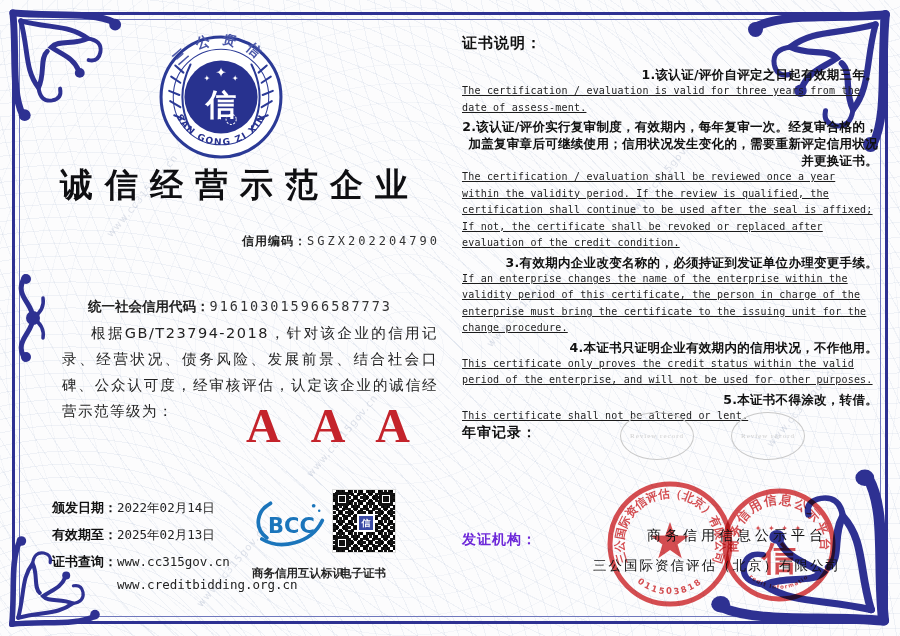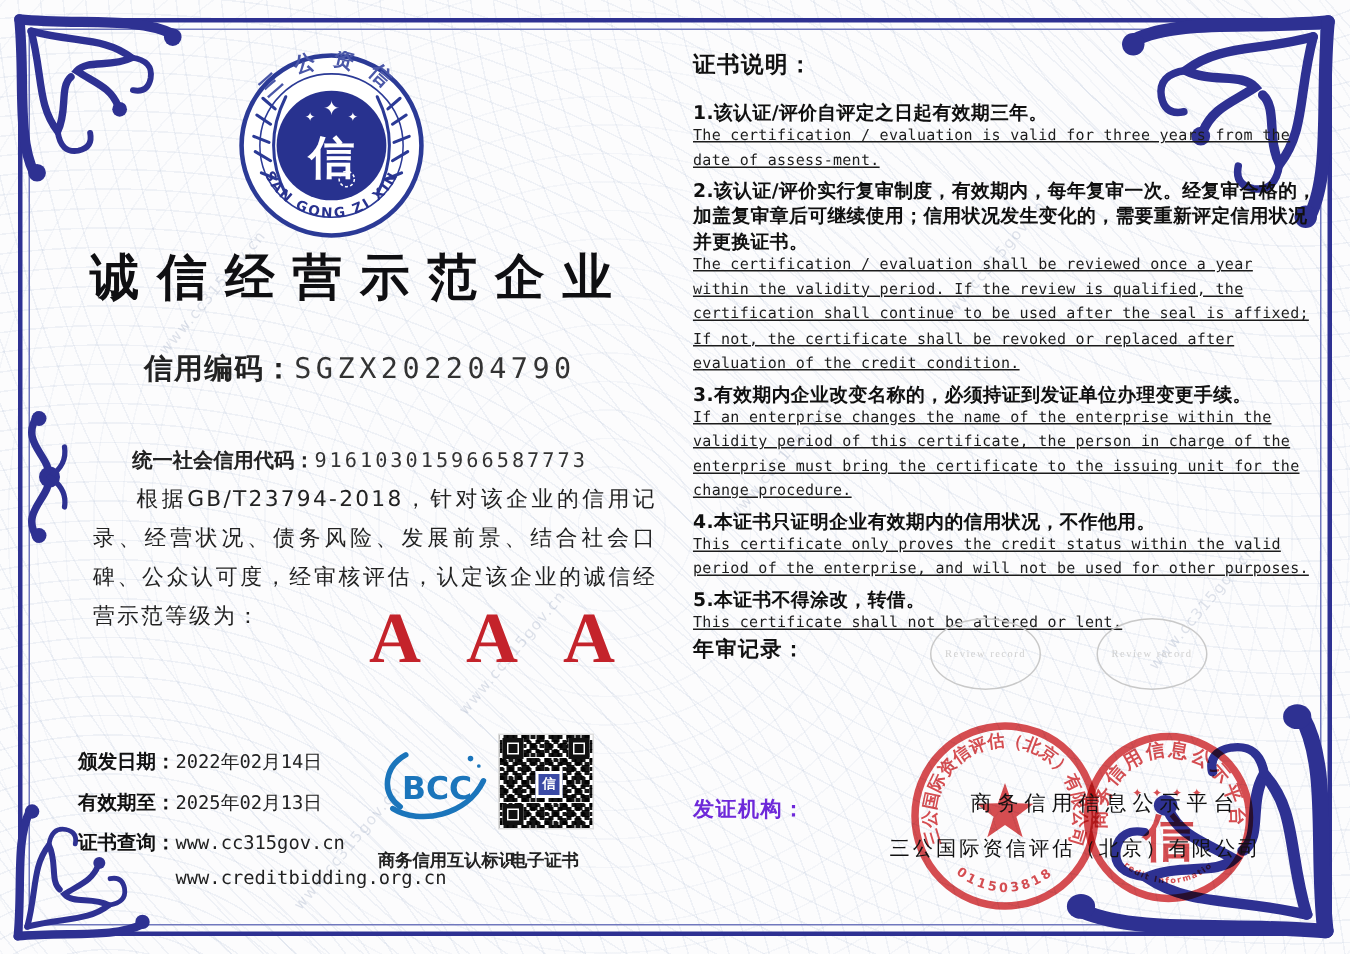--- a/index.html
+++ b/index.html
@@ -26,21 +26,21 @@
   .border-inner{position:absolute; inset:19px; border:1px solid #7078bd; pointer-events:none;}
   .corner{position:absolute; pointer-events:none;}
   
   .abs{position:absolute;}
   .title{
     left:36px; top:163px; width:408px; text-align:center;
     font-family:"DejaVu Serif","DejaVu Sans",serif;
     font-size:33px; font-weight:bold; letter-spacing:12px; color:#0f0f12;
     white-space:nowrap;
   }
-  .code-line{left:40px; top:233px; width:400px; text-align:center; font-size:19px; color:#222;}
+  .code-line{left:40px; top:233px; width:400px; text-align:right; font-size:12px; color:#222;}
   .code-line b{letter-spacing:1px;}
   .code-val{font-family:"DejaVu Sans Mono",monospace; letter-spacing:3px; color:#333;}
   .uscc-line{left:40px; top:298px; width:400px; text-align:center; font-size:13.5px; color:#222;}
   .uscc-line .code-val{letter-spacing:2px;}
   .para{
     left:62px; top:320px; width:376px; font-size:14.5px; line-height:26px;
     letter-spacing:1.5px; text-indent:2em; color:#222; text-align:justify;
   }
   .grade{
     left:40px; top:398px; width:400px; text-align:right;
@@ -64,21 +64,21 @@
   .finder{position:absolute; width:14px; height:14px; border:3px solid #111; background:#fff; box-sizing:border-box;}
   .finder::after{content:""; position:absolute; inset:1px; background:#111;}
   .qr-logo{
     position:absolute; left:24px; top:24px; width:14px; height:14px; background:#3a4aa5; border:2px solid #fff;
     color:#fff; font-size:9px; line-height:14px; text-align:center; font-weight:bold;
   }
   .qr-caption{left:330px; top:566px; width:66px; text-align:center; font-size:11.5px; font-weight:bold; color:#222;}
   
   .ins-heading{left:462px; top:34px; font-size:15px; font-weight:bold; color:#111; letter-spacing:1px;}
   .ins-list{left:462px; top:64px; width:416px;}
-  .ins-zh{font-size:12.5px; font-weight:bold; color:#101010; line-height:17px; margin-top:2px; letter-spacing:.3px;}
+  .ins-zh{font-size:12.5px; font-weight:bold; color:#101010; line-height:17px; margin-top:2px; letter-spacing:.3px;text-align:right;}
   .ins-en{font-family:"DejaVu Sans Mono","Liberation Mono",monospace; font-size:10px; color:#1c1c1c; line-height:16.5px; letter-spacing:.2px;text-decoration:underline;}
   .review-label{left:462px; top:424px; font-size:14px; font-weight:bold; color:#111; letter-spacing:1px;}
   .oval{
     position:absolute; width:72px; height:46px; border:1px solid #c9c9c9; border-radius:50%;
     display:flex; align-items:center; justify-content:center;
     font-size:7px; color:#cfcfcf; letter-spacing:1px; font-family:Liberation Serif, serif;
   }
   .issuer-label{left:462px; top:531px; font-size:14px; font-weight:bold; color:#6d28d9; letter-spacing:1px;}
   .seal{position:absolute; mix-blend-mode:multiply; opacity:.9;}
   .issuer-line1{left:597px; top:527px; width:280px; text-align:center; font-size:14px; letter-spacing:4px; color:#111; z-index:5;}

